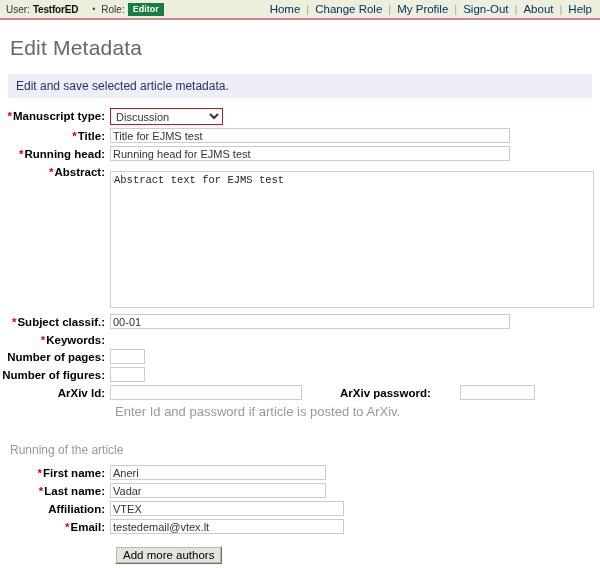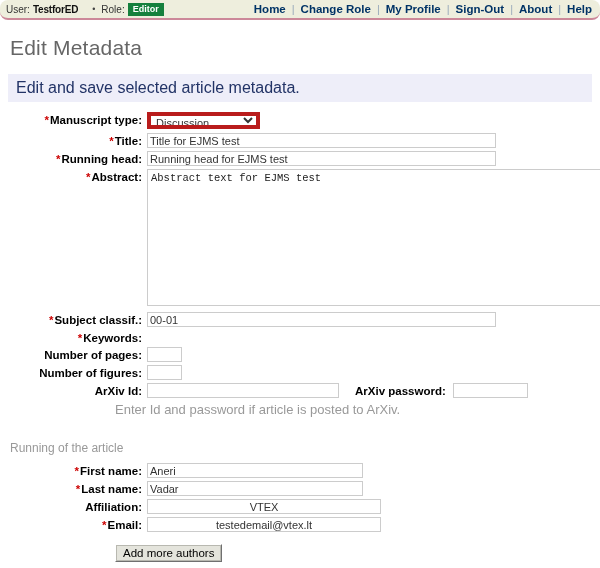--- a/index.html
+++ b/index.html
@@ -20,21 +20,20 @@
   
   .topbar {
     height: 20px;
     background: #eeeedd;
     border-bottom: 2px solid #cc8899;
     display: flex;
     align-items: center;
     padding: 0 6px;
     box-sizing: border-box;
     position: relative;
-    border-radius: 8px;
   }
   .topbar-left {
     display: flex;
     align-items: center;
     font-size: 10px;
     color: #333333;
     white-space: nowrap;
   }
   .tb-label { margin-right: 3px; }
   .tb-user {
@@ -58,21 +57,21 @@
   }
   .topbar-right {
     margin-left: auto;
     display: flex;
     align-items: center;
     white-space: nowrap;
     padding-right: 2px;
   }
   .navlink {
     color: #003366;
-    font-weight: bold;
+    font-weight: normal;
     font-size: 11.5px;
     text-decoration: none;
     cursor: pointer;
   }
   .navsep {
     color: #99aabb;
     margin: 0 6px;
     font-size: 11px;
   }
 
@@ -83,35 +82,34 @@
     font-weight: normal;
     margin: 16px 0 0 10px;
     letter-spacing: 0.2px;
   }
 
   
   .infobar {
     margin: 14px 8px 0 8px;
     background: #eeeef9;
     color: #223366;
-    font-size: 16px;
+    font-size: 12px;
     padding: 5px 8px;
     box-sizing: border-box;
   }
 
   
   .form-area {
     margin-top: 10px;
     padding: 0;
   }
   .frow {
     display: flex;
     align-items: flex-start;
     margin-bottom: 3px;
-    padding-left: 37px;
   }
   .flabel {
     width: 110px;
     min-width: 110px;
     text-align: right;
     font-weight: bold;
     font-size: 11.5px;
     color: #000000;
     padding-right: 5px;
     box-sizing: border-box;
@@ -129,55 +127,56 @@
     font-family: "Liberation Sans", sans-serif;
     font-size: 11px;
     color: #333333;
     border: 1px solid #cccccc;
     background: #ffffff;
     padding: 1px 2px;
     height: 15px;
     box-sizing: border-box;
     outline: none;
   }
-  .w-wide  { width: 349px; }
+  .w-wide  { width: 400px; }
   .w-narrow{ width: 192px; }
   .w-tiny  { width: 35px; }
   .w-pass  { width: 75px; }
   .w-auth  { width: 216px; }
-  .w-auth2 { width: 234px; text-align: center; }
+  .w-auth2 { width: 234px; }
 
   select.sel {
     font-family: "Liberation Sans", sans-serif;
     font-size: 11px;
     color: #333333;
     width: 113px;
     height: 17px;
-    border: 4px solid #b91c1c;
+    border: 1px solid #b91c1c;
     background: #ffffff;
     padding: 0 1px;
     box-sizing: border-box;
   }
 
   textarea.abs {
     width: 484px;
     height: 137px;
     border: 1px solid #cccccc;
     background: #ffffff;
     font-family: "Liberation Mono", monospace;
     font-size: 10.5px;
     color: #222222;
     padding: 2px 3px;
     box-sizing: border-box;
     resize: none;
     outline: none;
     line-height: 13px;
-  }
-
-  .arxiv-row { display: flex; align-items: center; }
+    margin-top: 7px;
+  }
+
+  .arxiv-row { display: flex; align-items: center; gap: 22px; }
   .arxiv-pass-label {
     font-weight: bold;
     font-size: 11.5px;
     color: #000000;
     margin: 0 7px 0 16px;
     white-space: nowrap;
   }
   .hint {
     font-size: 13px;
     color: #999999;

